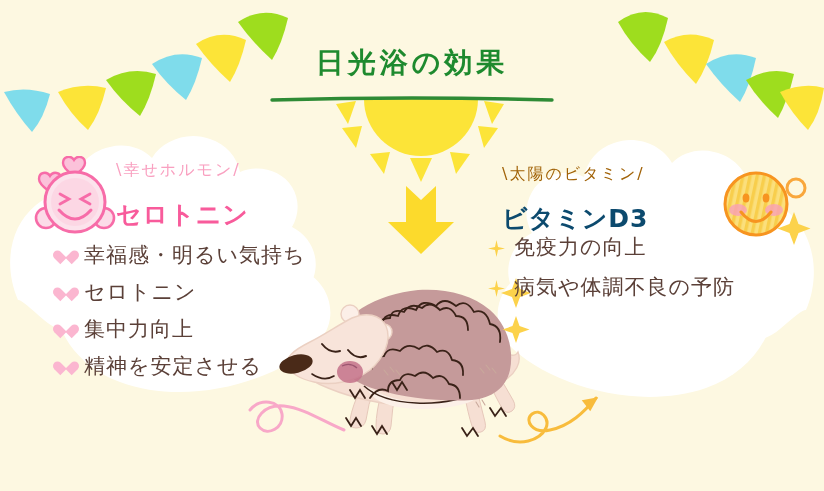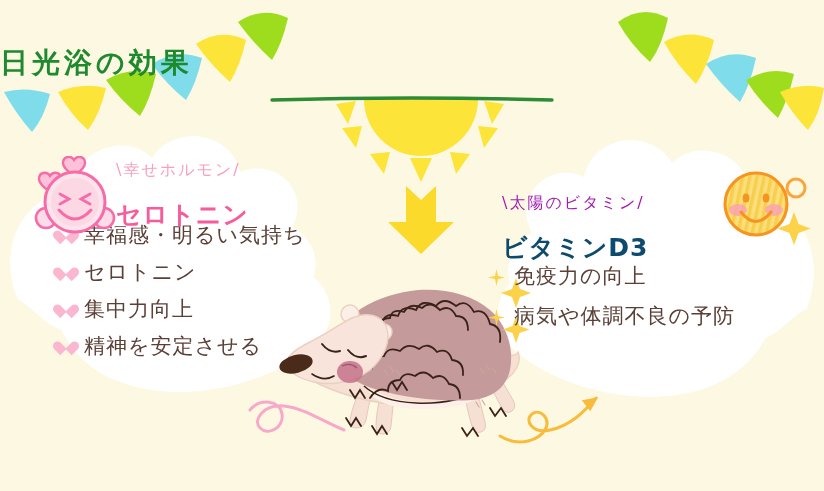--- a/index.html
+++ b/index.html
@@ -11,21 +11,21 @@
     overflow:hidden;
     position:relative;
   }
   #stage{position:relative;width:824px;height:491px;overflow:hidden;background:#FDF8E1;}
 
   .layer{position:absolute;left:0;top:0;width:824px;height:491px;}
   .layer.svgl{pointer-events:none;}
 
   
   #title-wrap{
-    position:absolute;left:0;top:44px;width:824px;
+    position:absolute;left:0;top:44px;width:824px;text-align:center;
     z-index:30;
   }
   #title-text{
     display:inline-block;
     font-size:28px;font-weight:bold;letter-spacing:4px;
     color:#1E8A2E;
     font-family:"DejaVu Sans","Liberation Sans",sans-serif;
   }
 
   
@@ -39,40 +39,40 @@
     font-family:"DejaVu Sans","Liberation Sans",sans-serif;
   }
   .panel-kicker .slash{font-weight:normal;display:inline-block;}
   .panel-title{
     font-size:25px;font-weight:bold;letter-spacing:1px;white-space:nowrap;
     font-family:"DejaVu Sans","Liberation Sans",sans-serif;
     margin-top:17px;
   }
   #panel-left .panel-kicker{color:#F9A0C0;}
   #panel-left .panel-title{color:#F85B9B;}
-  #panel-right .panel-kicker{color:#a21caf;margin-top:29px;}
+  #panel-right .panel-kicker{color:#a16207;}
   #panel-right .panel-title{color:#0c4a6e;}
 
   #panel-left .head-inner{padding-left:82px;}
   #panel-right .head-inner{padding-left:22px;}
 
   
   ul.blist{list-style:none;margin:0;padding:0;}
   ul.blist li{
     display:flex;align-items:flex-start;
     color:#5B4038;
     font-size:21px;line-height:1.33;
     letter-spacing:1px;
     margin-bottom:9px;
     font-family:"DejaVu Sans","Liberation Sans",sans-serif;
   }
   ul.blist li .bi{flex:0 0 auto;width:26px;margin-top:6px;}
   ul.blist li .btx{flex:1 1 auto;}
 
-  #list-left{margin-top:0;padding-left:24px;}
+  #list-left{margin-top:20px;padding-left:24px;}
   #list-right{margin-top:8px;padding-left:8px;}
   #list-right li{margin-bottom:12px;}
 
   .hb{display:block;width:15px;height:14px;position:relative;}
   .hb::before,.hb::after{
     content:"";position:absolute;width:9px;height:13px;
     background:#FBB6D0;border-radius:9px 9px 0 0;top:0;
   }
   .hb::before{left:1px;transform:rotate(-45deg);transform-origin:50% 100%;}
   .hb::after{left:6px;transform:rotate(45deg);transform-origin:50% 100%;}

